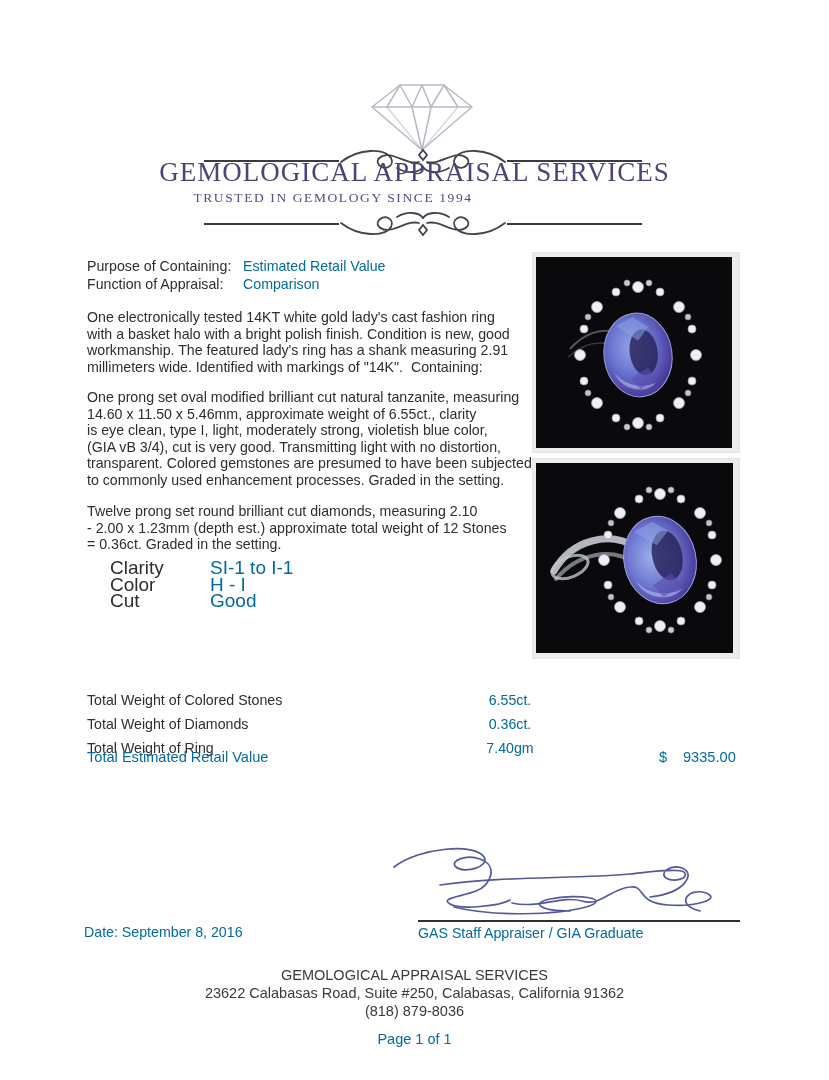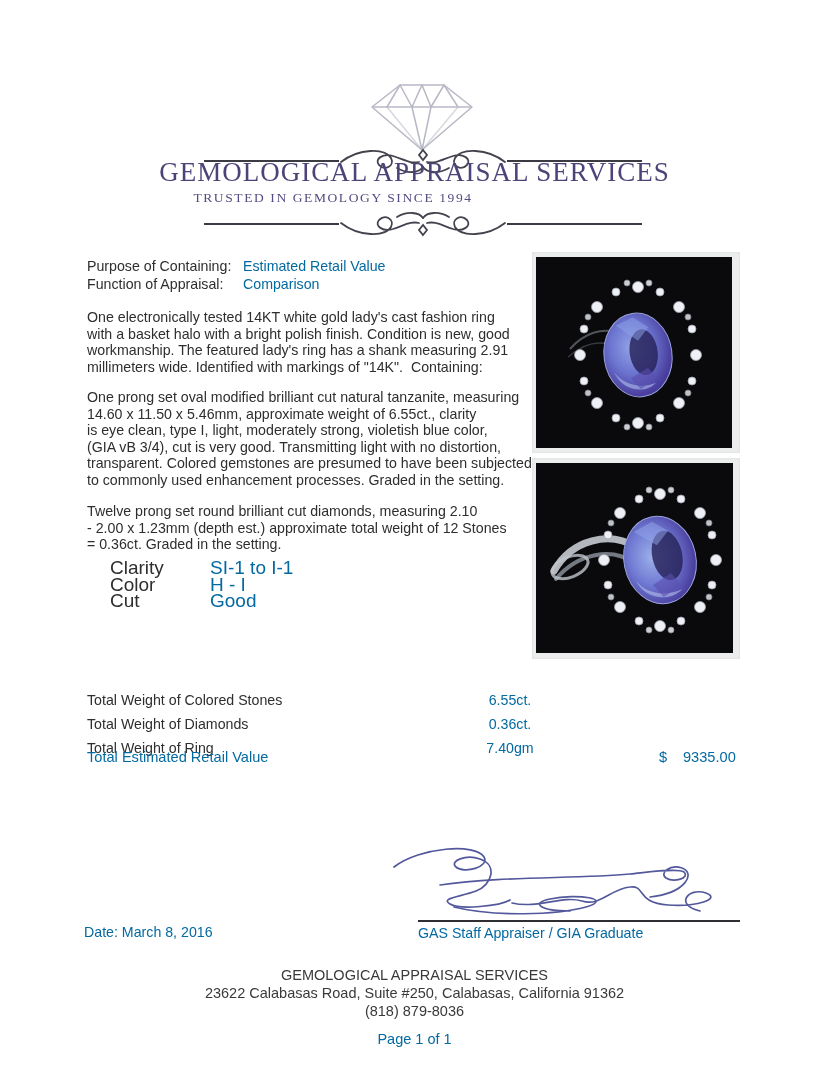--- a/index.html
+++ b/index.html
@@ -260,21 +260,21 @@
 <svg class="abs" style="left:378px;top:843px;" width="362" height="82" viewBox="0 0 362 82">
   <g fill="none" stroke="#4a4f96" stroke-width="1.7" stroke-linecap="round" opacity="0.95">
     <path d="M16 24 C 42 4, 98 0, 106 14 C 112 24, 86 31, 78 24 C 71 18, 88 11, 102 16 C 120 22, 114 42, 98 48 C 82 54, 62 55, 72 61 C 82 67, 122 63, 132 57"></path>
     <path d="M62 42 C 124 33, 196 36, 252 31 C 272 29, 300 25, 306 29 C 312 35, 296 40, 288 35 C 281 30, 292 21, 304 25 C 318 30, 308 50, 272 54"></path>
     <path d="M134 60 C 160 66, 184 52, 204 58 C 222 64, 232 46, 252 44 C 268 42, 258 60, 290 62 C 318 64, 344 56, 328 50 C 310 44, 296 62, 322 68"></path>
     <path d="M76 64 C 116 74, 178 72, 208 64 C 236 56, 200 50, 172 56 C 152 60, 162 68, 192 68"></path>
   </g>
 </svg>
 <div class="abs" style="left:418px;top:920px;width:322px;height:2px;background:#2f2f33;"></div>
 
-<div class="abs b" style="left:84px;top:924px;font-size:14.2px;">Date: March 8, 2016</div>
+<div class="abs b" style="left:84px;top:924px;font-size:14.2px;">Date: September 8, 2016</div>
 <div class="abs b" style="left:418px;top:925px;font-size:14.2px;">GAS Staff Appraiser / GIA Graduate</div>
 
 <div class="abs footer">
   <div>GEMOLOGICAL APPRAISAL SERVICES</div>
   <div>23622 Calabasas Road, Suite #250, Calabasas, California 91362</div>
   <div>(818) 879-8036</div>
   <div class="b page-line">Page 1 of 1</div>
 </div>
 
 </body></html>

